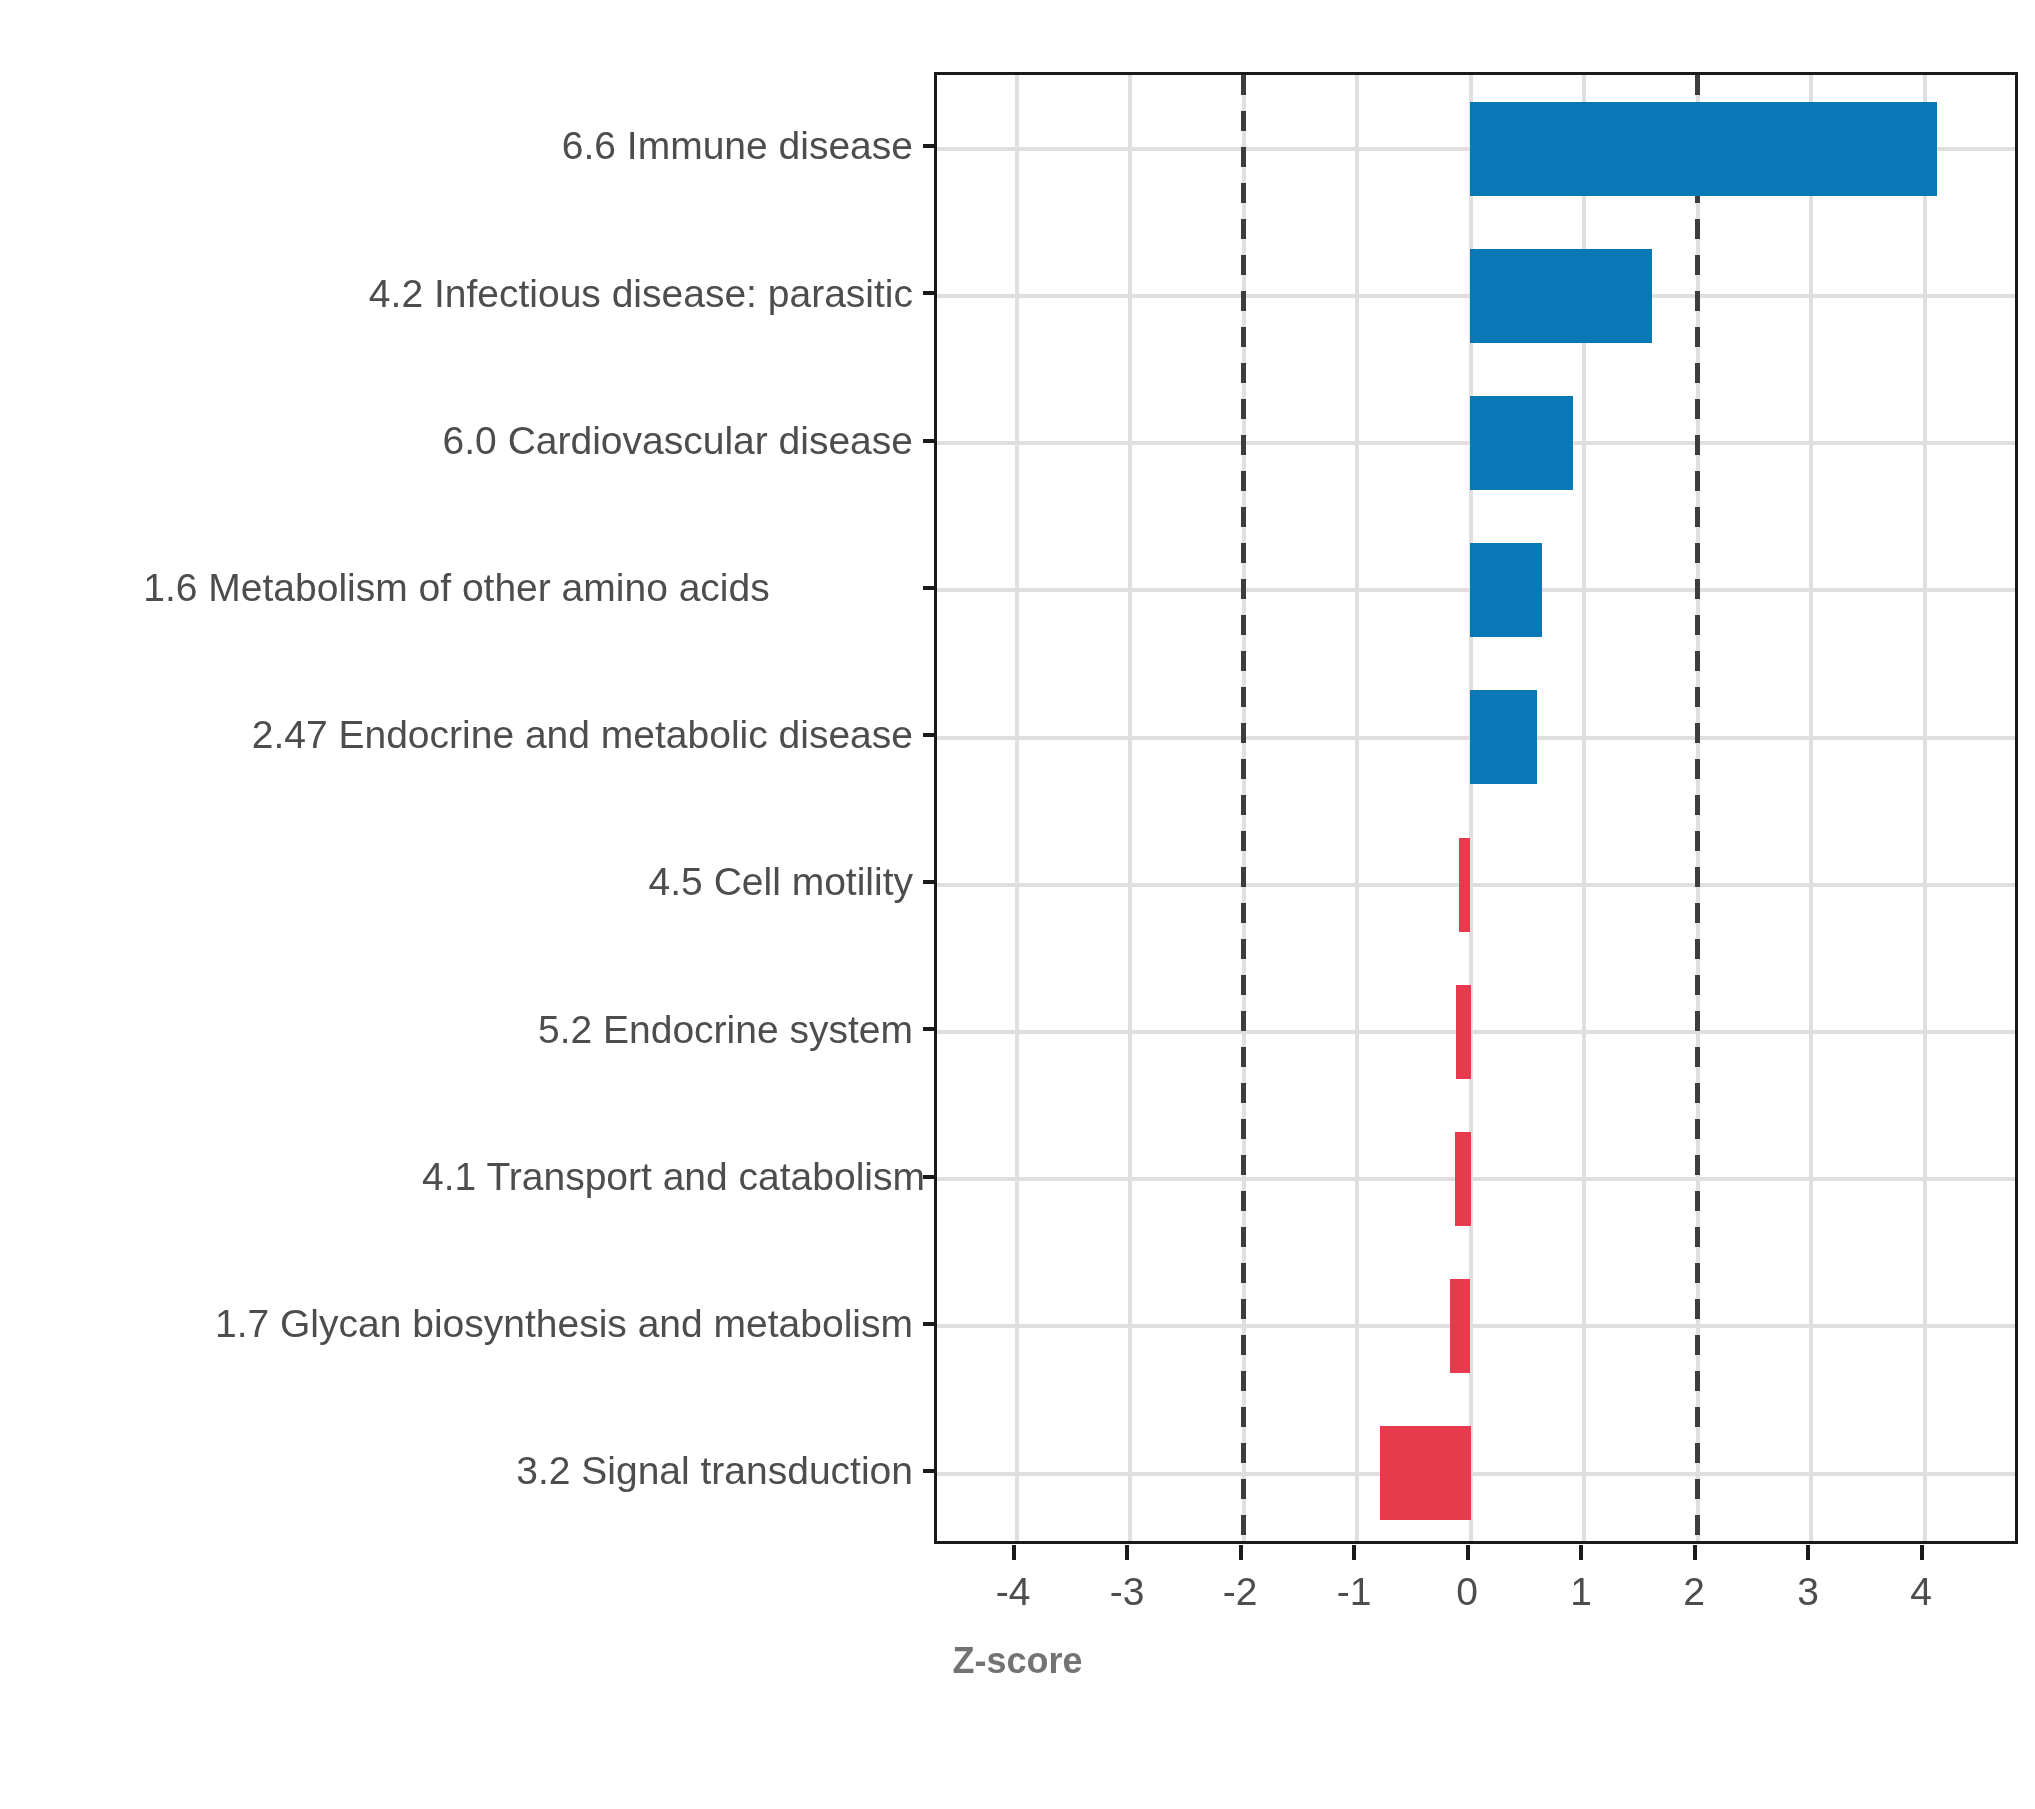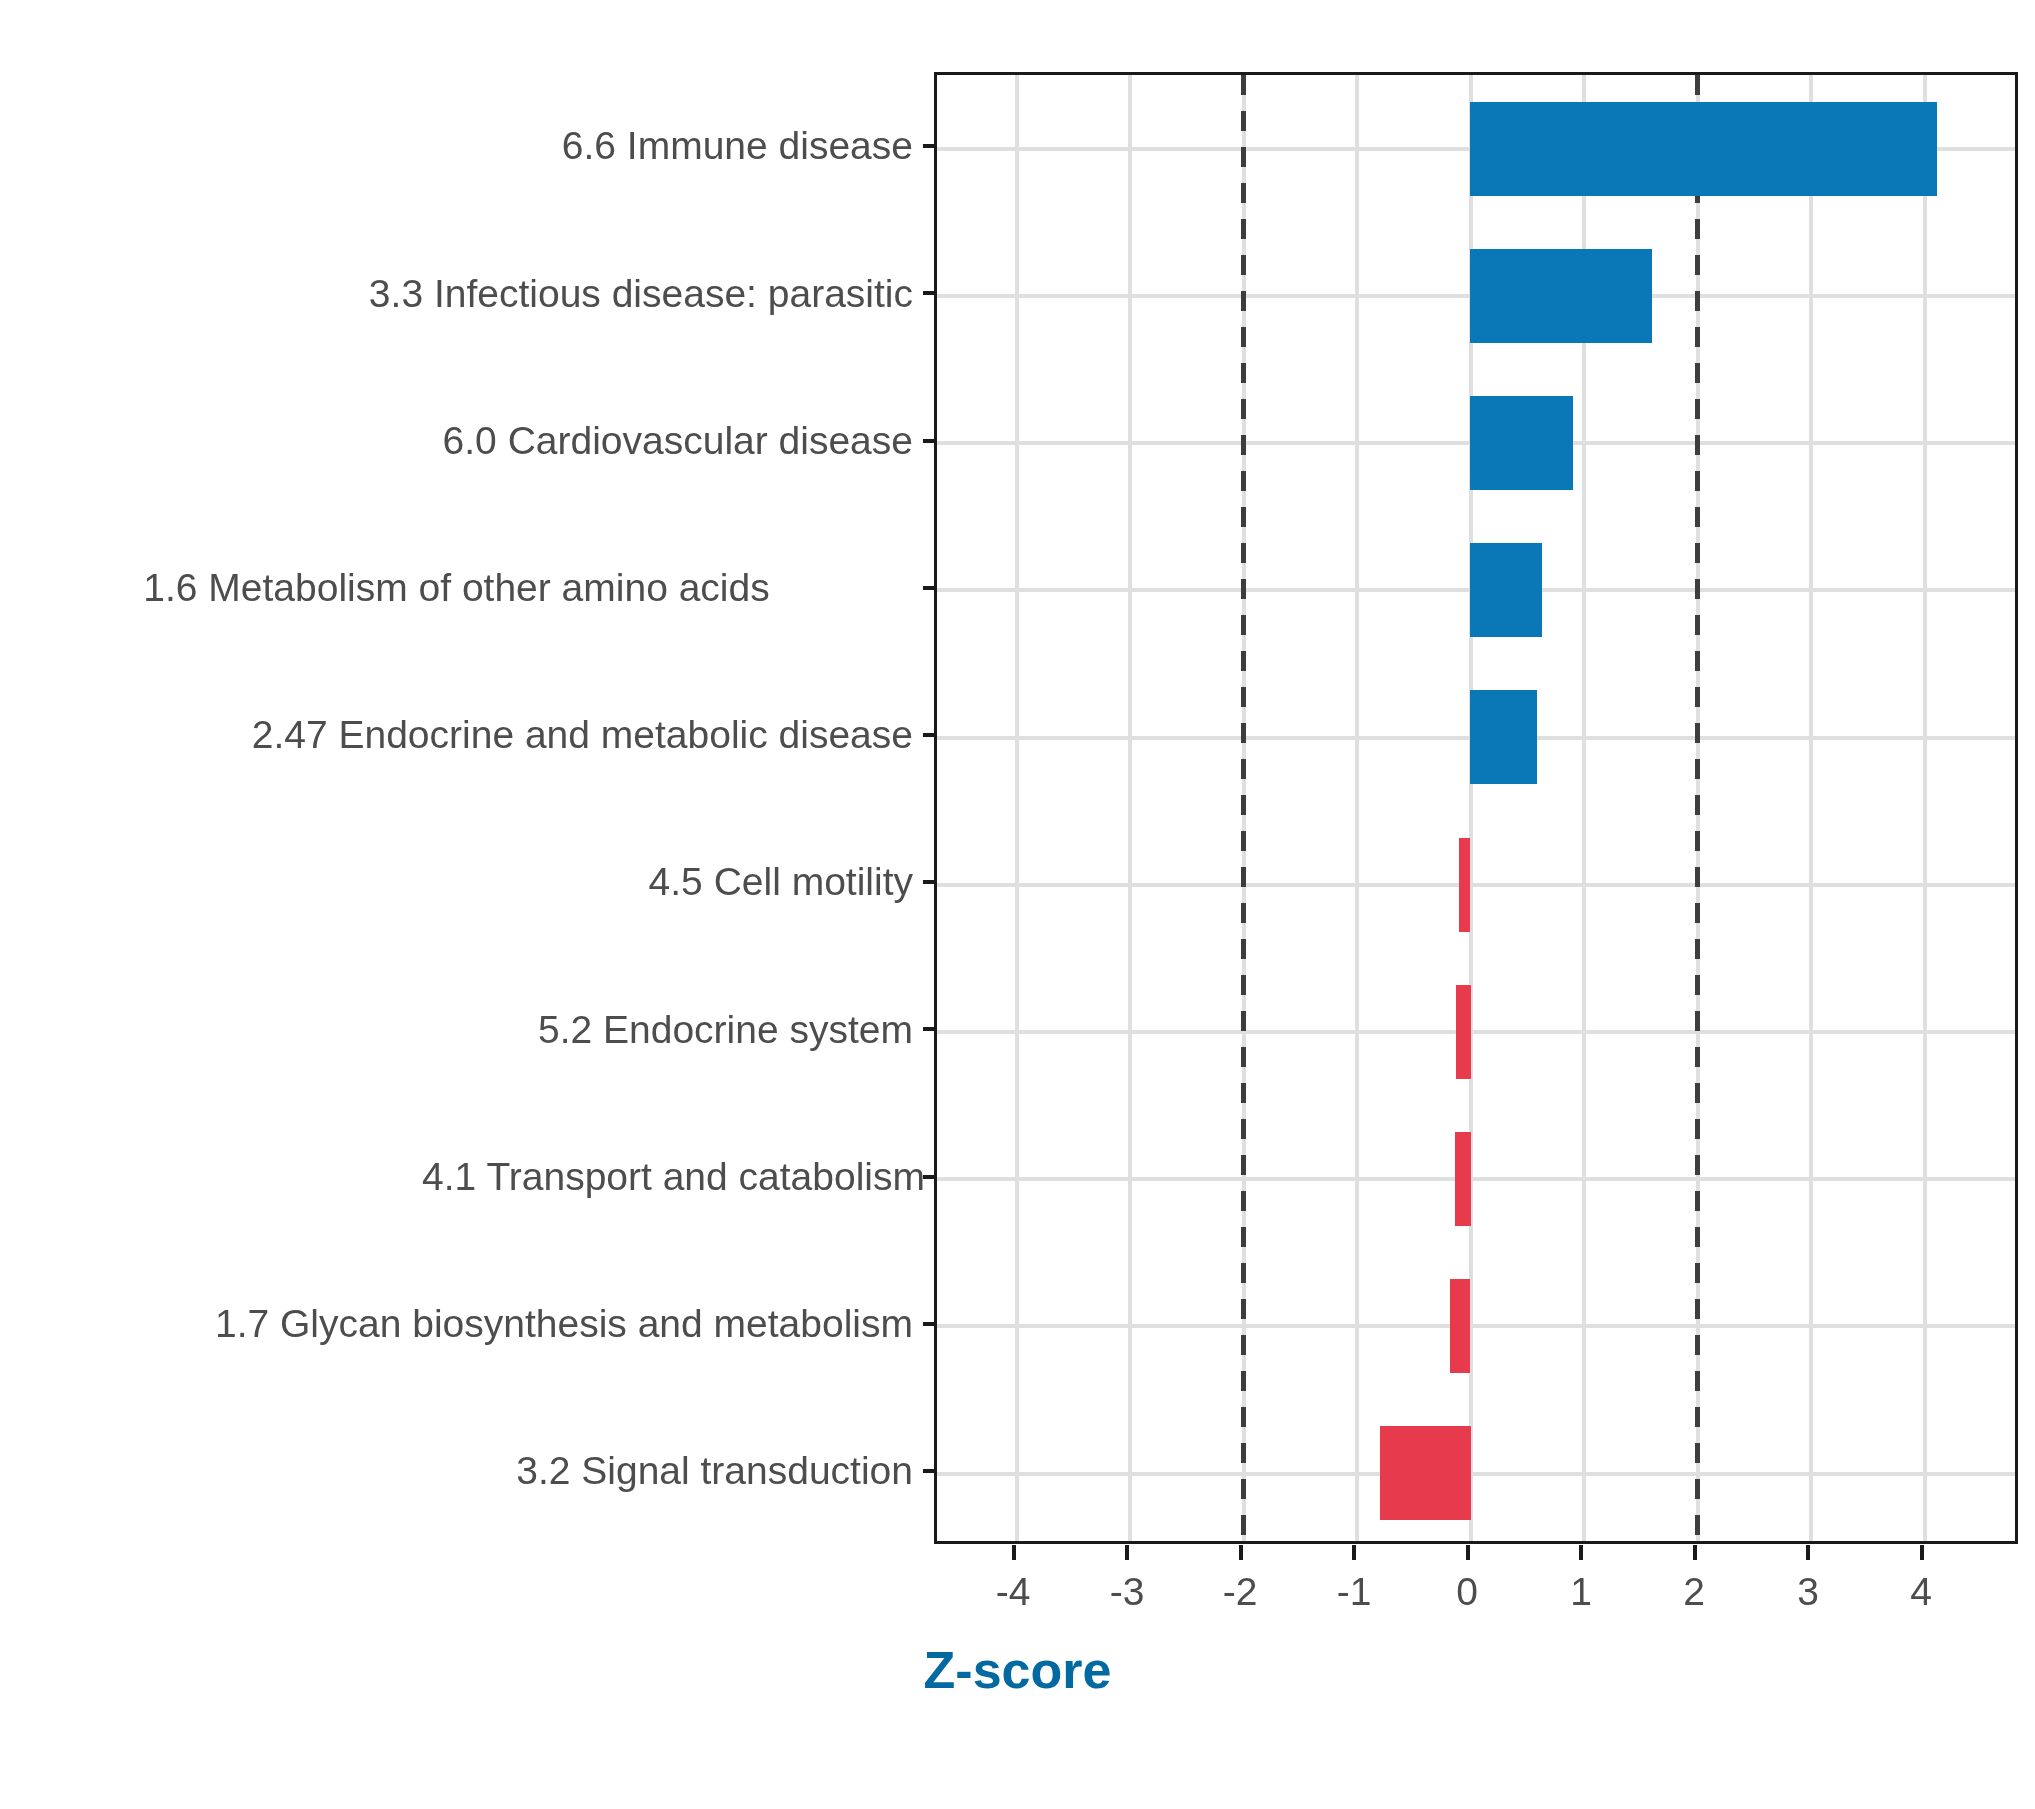--- a/index.html
+++ b/index.html
@@ -61,22 +61,22 @@
     font-size:39px;
     line-height:39px;
     text-align:center;
     white-space:nowrap;
     transform:translateX(-50%);
   }
   #xaxis-title{
     position:absolute;
     left:0;width:2035px;
     text-align:center;
-    color:#0369a1;
-    font-size:52px;
+    color:#737373;
+    font-size:36px;
     font-weight:bold;
     white-space:nowrap;
   }
 
   
   #legend{
     position:absolute;
     left:0;width:2035px;
     top:1728px;
     display:flex;
@@ -155,21 +155,21 @@
       <div class="ytick" style="left: 923px; top: 586px;"></div>
       <div class="ytick" style="left: 923px; top: 733px;"></div>
       <div class="ytick" style="left: 923px; top: 880px;"></div>
       <div class="ytick" style="left: 923px; top: 1027px;"></div>
       <div class="ytick" style="left: 923px; top: 1175px;"></div>
       <div class="ytick" style="left: 923px; top: 1322px;"></div>
       <div class="ytick" style="left: 923px; top: 1469px;"></div>
     </div>
   <div id="ylabels">
       <div class="ylabel" style="left: 0px; width: 913px; top: 126px;">6.6 Immune disease</div>
-      <div class="ylabel" style="left: 0px; width: 913px; top: 274px;">3.3 Infectious disease: parasitic</div>
+      <div class="ylabel" style="left: 0px; width: 913px; top: 274px;">4.2 Infectious disease: parasitic</div>
       <div class="ylabel" style="left: 0px; width: 913px; top: 421px;">6.0 Cardiovascular disease</div>
       <div class="ylabel" style="left: 0px; width: 913px; top: 568px; text-align: center;">1.6 Metabolism of other amino acids</div>
       <div class="ylabel" style="left: 0px; width: 913px; top: 715px;">2.47 Endocrine and metabolic disease</div>
       <div class="ylabel" style="left: 0px; width: 913px; top: 862px;">4.5 Cell motility</div>
       <div class="ylabel" style="left: 0px; width: 913px; top: 1010px;">5.2 Endocrine system</div>
       <div class="ylabel" style="left: 12px; width: 913px; top: 1157px;">4.1 Transport and catabolism</div>
       <div class="ylabel" style="left: 0px; width: 913px; top: 1304px;">1.7 Glycan biosynthesis and metabolism</div>
       <div class="ylabel" style="left: 0px; width: 913px; top: 1451px;">3.2 Signal transduction</div>
     </div>
 

